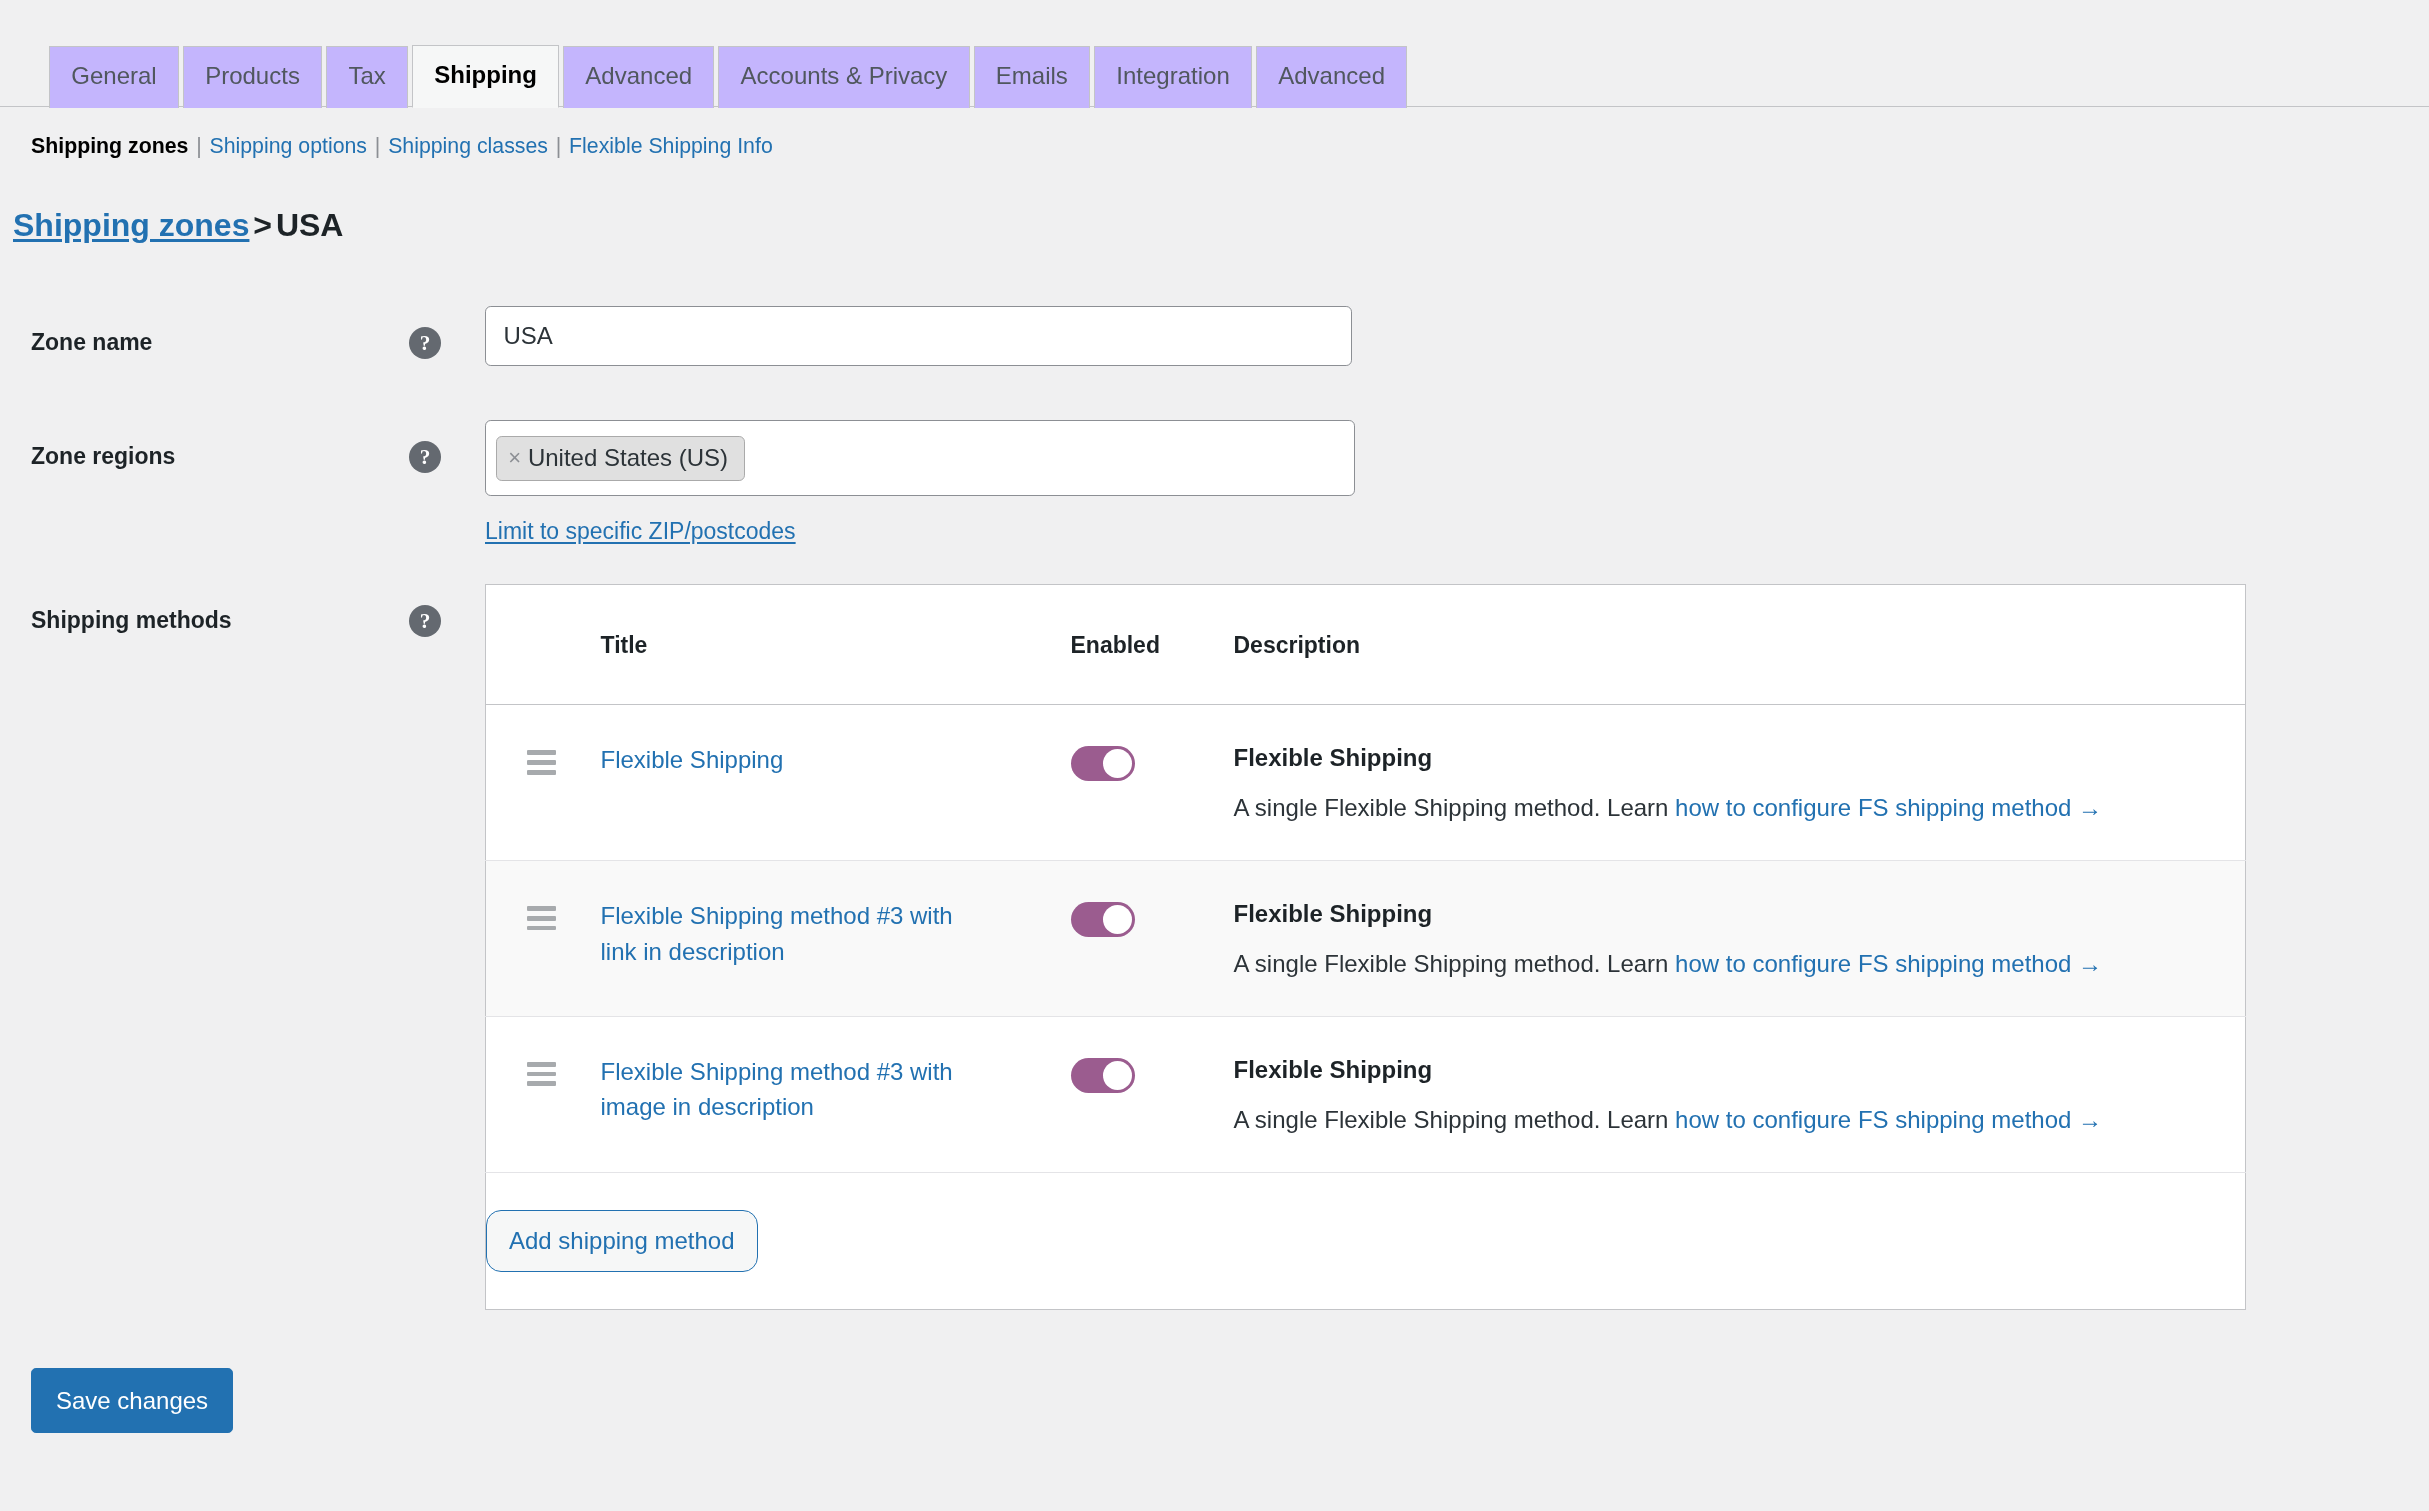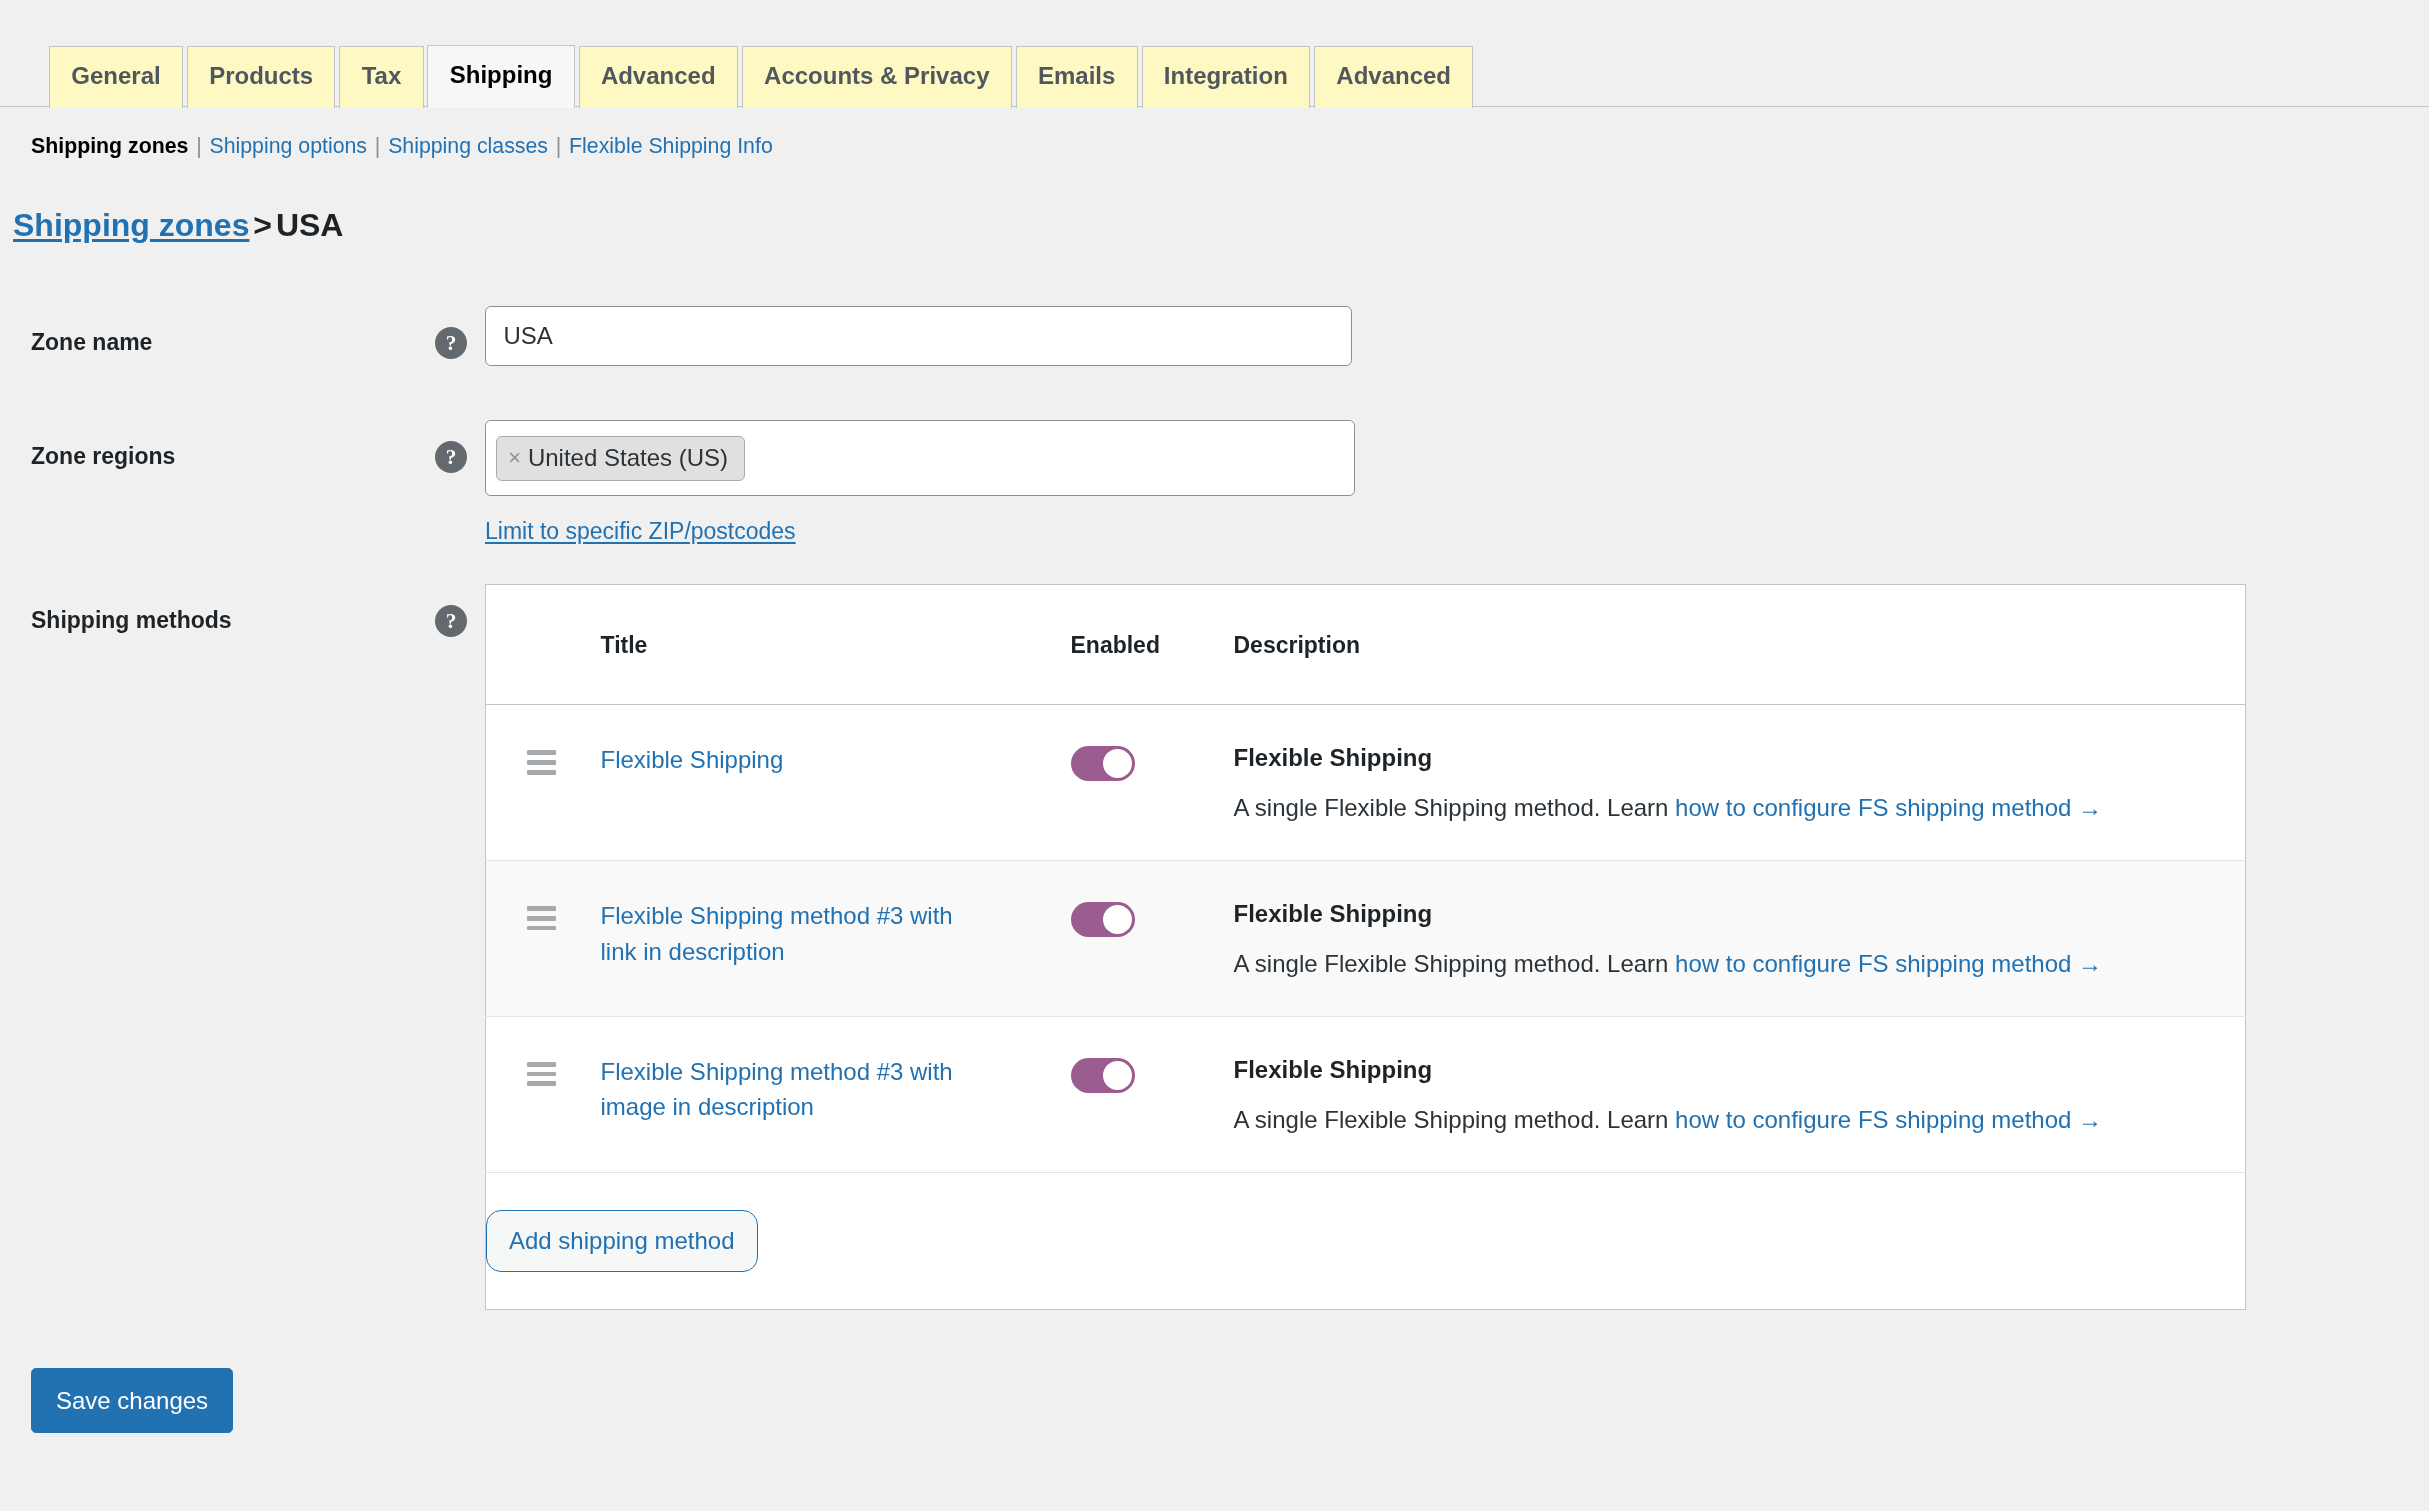--- a/index.html
+++ b/index.html
@@ -23,22 +23,22 @@
     display: flex;
     align-items: flex-end;
     gap: 0;
   }
   .nav-tab {
     display: inline-block;
     margin: 0 3.9px -1.9px 0;
     padding: 13.6px 21.3px 15.5px 21.3px;
     font-size: 24px;
     line-height: 1.33;
-    font-weight: 700;
-    background: #fef9c3;
+    font-weight: 400;
+    background: #c4b5fd;
     color: #50575e;
     text-decoration: none;
     border: 1.9px solid #c3c4c7;
     border-bottom: none;
     white-space: nowrap;
     cursor: pointer;
   }
   .nav-tab.active {
     background: #f6f7f7;
     border-bottom: 1.9px solid #f6f7f7;
@@ -85,21 +85,21 @@
   .form-row {
     display: flex;
     align-items: flex-start;
   }
   .form-row .label-cell {
     width: 454px;
     padding-top: 17.5px;
     display: flex;
     align-items: center;
     justify-content: space-between;
-    padding-right: 18px;
+    padding-right: 44px;
   }
   .form-label {
     font-size: 23px;
     font-weight: 700;
     color: #1d2327;
     line-height: 1.3;
     padding-top: 3.9px;
   }
   .help-tip {
     width: 32px;

